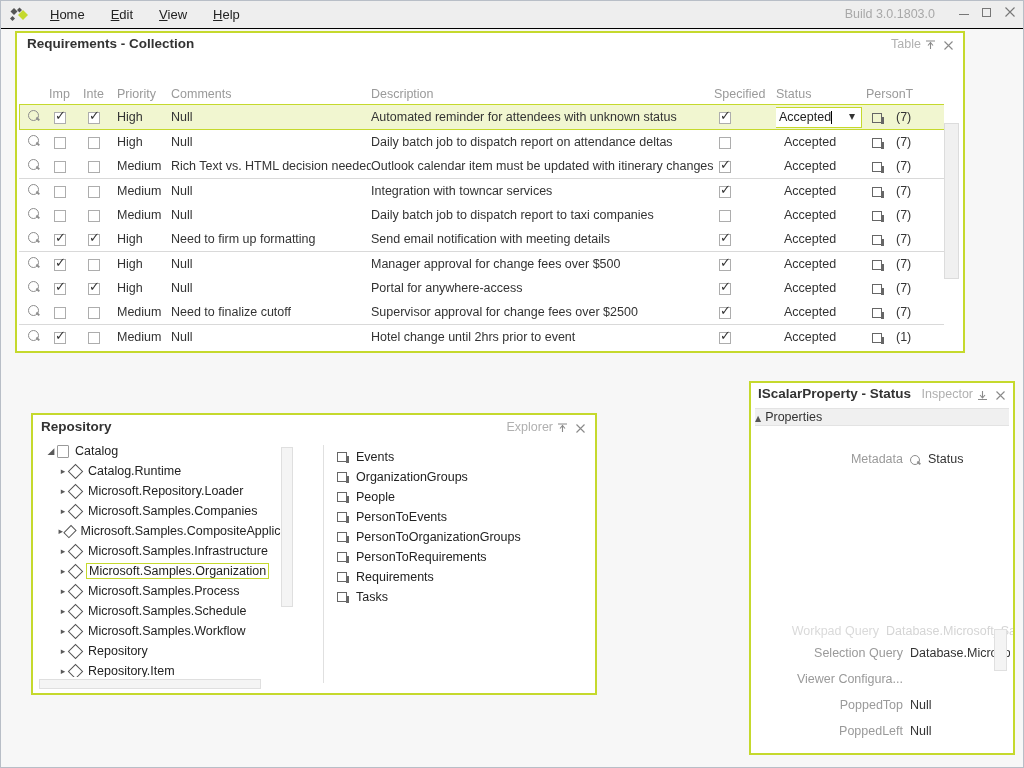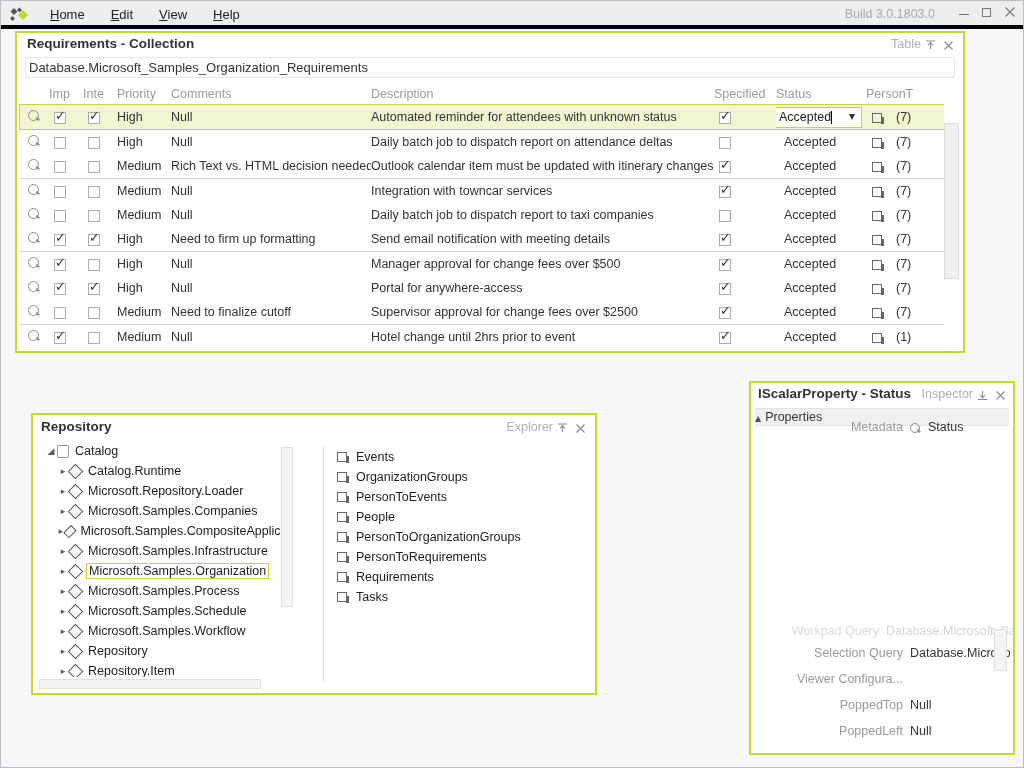--- a/index.html
+++ b/index.html
@@ -15,21 +15,21 @@
     overflow: hidden;
     background: #f7f7f7;
     border: 1px solid #b8bec7;
     box-sizing: border-box;
   }
 
   
   .titlebar {
     position: absolute; left: 0; top: 0; width: 1024px; height: 28px;
     background: #eeeeee;
-    border-bottom: 4px solid #000000;
+    border-bottom: 1px solid #000000;
     box-sizing: border-box;
   }
   .logo {
     position: absolute; left: 7px; top: 5px; width: 22px; height: 18px;
   }
   .menu {
     position: absolute; left: 36px; top: 0; height: 28px;
     display: flex; align-items: center;
   }
   .menu-item {
@@ -238,21 +238,21 @@
   .prop-label { color:#9a9a9a; text-align:right; width: 152px; padding-right:7px; }
   .prop-value { color:#333; }
   .prop-circle {
     display:inline-block; width:10px; height:10px; border-radius:50%;
     border:1.5px solid #8d8d8d; box-sizing:border-box; position:relative;
     margin-right:8px; vertical-align:middle;
   }
   .prop-circle::after { content:""; position:absolute; left:6px; top:6px; width:4px; height:1.5px;
     background:#8d8d8d; transform: rotate(45deg); }
 
-  #row-metadata { top: 32px; align-items: center; }
+  #row-metadata { top: 64px; align-items: center; }
   #row-clipped { bottom: 114px; overflow: hidden; height: 16px; color:#c9c9c9; }
   #row-clipped .prop-label { color:#dadada; }
   #row-clipped .prop-value { color:#d5d5d5; }
   #row-selq { bottom: 88px; }
   #row-viewer { bottom: 62px; }
   #row-ptop { bottom: 36px; }
   #row-pleft { bottom: 10px; }
 
   #insp-sb-thumb {
     position:absolute; right: 6px; bottom: 82px; width: 13px; height: 42px;
@@ -307,23 +307,20 @@
             </svg>
         </span>
         <span class="close-icon">
           <svg width="13" height="13" viewBox="0 0 13 13">
               <path d="M2.5 2.5 L10.5 10.5 M10.5 2.5 L2.5 10.5" stroke="#8a8a8a" stroke-width="1.1" fill="none"></path>
             </svg>
         </span>
       </div>
     </div>
 
-    <div id="path-row">
-      <span>Database.Microsoft_Samples_Organization_Requirements</span>
-    </div>
 
     <div id="grid-wrap">
       <table class="grid">
         <colgroup>
           <col class="col-mag">
             <col class="col-imp">
             <col class="col-inte">
             <col class="col-prio">
           <col class="col-comm">
             <col class="col-desc">
@@ -559,25 +556,25 @@
         <div class="litem">
           <span class="doc2"></span>
           <span>Events</span>
         </div>
         <div class="litem">
           <span class="doc2"></span>
           <span>OrganizationGroups</span>
         </div>
         <div class="litem">
           <span class="doc2"></span>
+          <span>People</span>
+        </div>
+        <div class="litem">
+          <span class="doc2"></span>
           <span>PersonToEvents</span>
-        </div>
-        <div class="litem">
-          <span class="doc2"></span>
-          <span>People</span>
         </div>
         <div class="litem">
           <span class="doc2"></span>
           <span>PersonToOrganizationGroups</span>
         </div>
         <div class="litem">
           <span class="doc2"></span>
           <span>PersonToRequirements</span>
         </div>
         <div class="litem">

